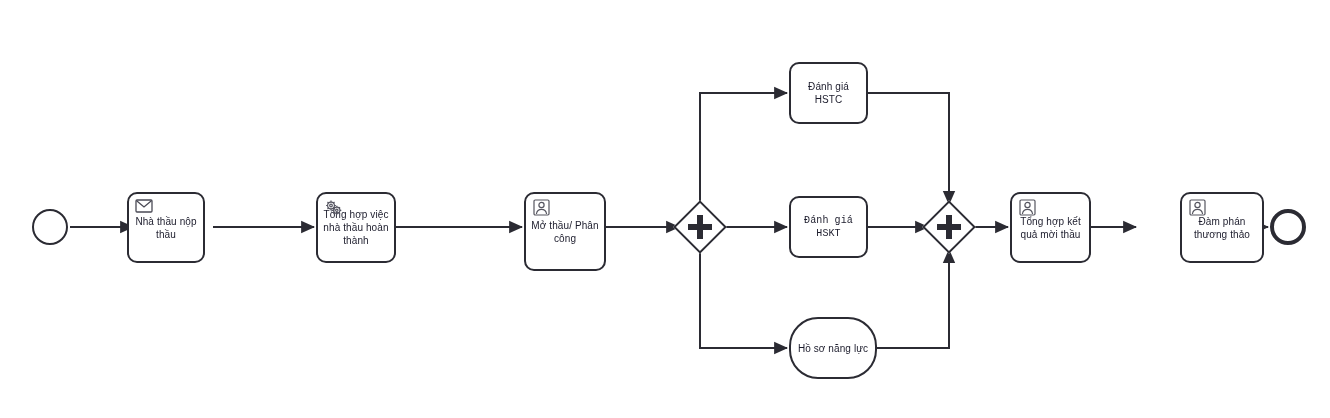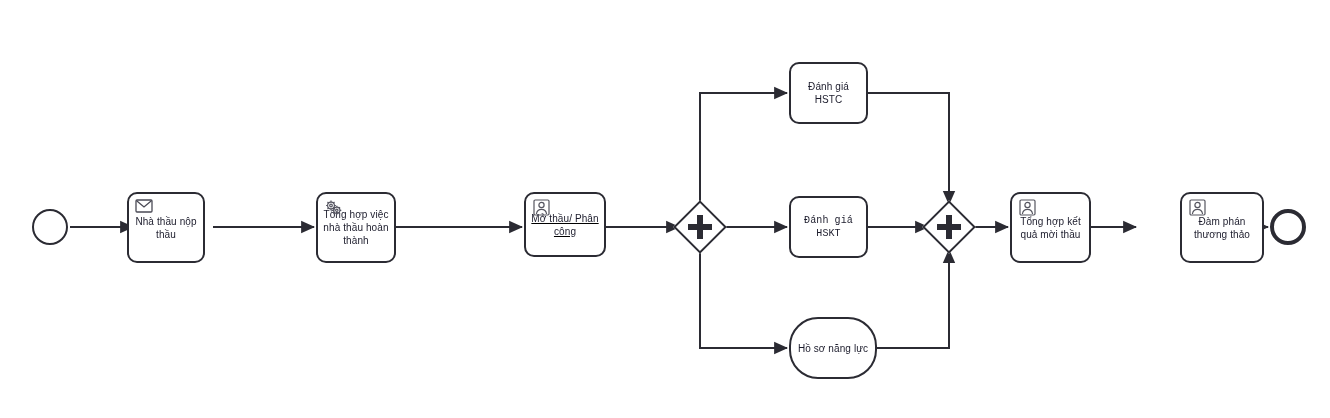--- a/index.html
+++ b/index.html
@@ -162,21 +162,21 @@
           <path d="M12.8 6.8 v1.3 M12.8 14.5 v1.3 M8.3 11.3 h1.3 M16 11.3 h1.3
                    M9.6 8.1 l1 1 M15 14 l1 1 M16 8.1 l-1 1 M10.6 14 l-1 1"></path>
         </g>
       </svg>
     </span>
     <span class="task-label">Tổng hợp việc
 nhà thầu hoàn
 thành</span>
   </div>
 
-  <div class="node task" style="left:524px; top:192px; width:82px; height:65px;text-decoration:underline;">
+  <div class="node task" style="left:524px; top:192px; width:82px; height:79px;">
     <span class="task-icon">
       <svg width="17" height="17" viewBox="0 0 17 17">
         <g fill="none" stroke="#55555f" stroke-width="1.2">
           <rect x="1" y="1" width="15" height="15" rx="1.2"></rect>
           <circle cx="8.5" cy="6" r="2.6"></circle>
           <path d="M3.4 15 c0.6 -3.4 3 -4.6 5.1 -4.6 c2.1 0 4.5 1.2 5.1 4.6"></path>
         </g>
       </svg>
     </span>
     <span class="task-label">Mở thầu/ Phân

